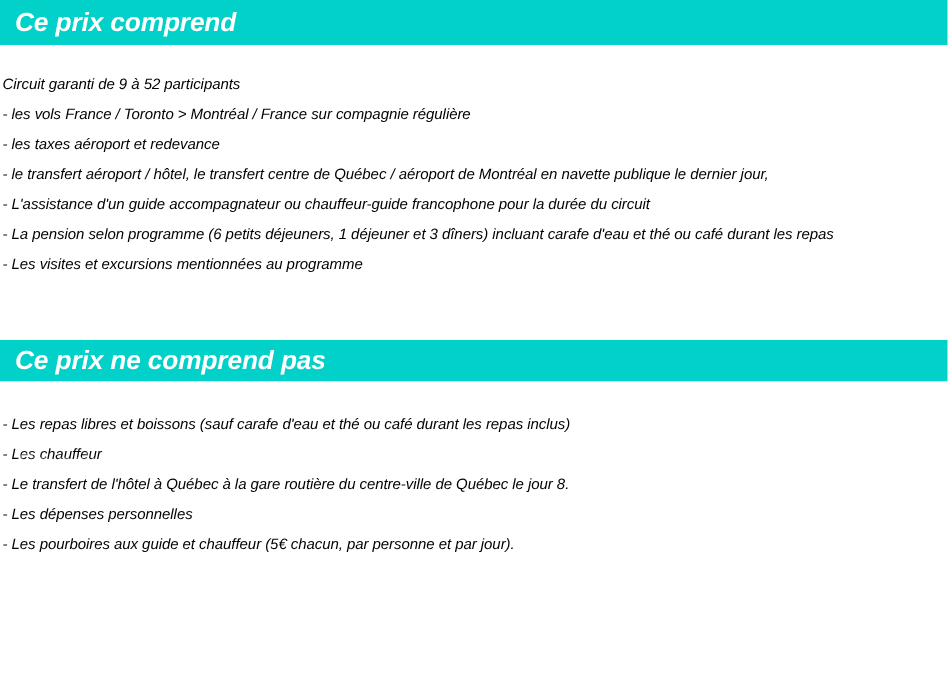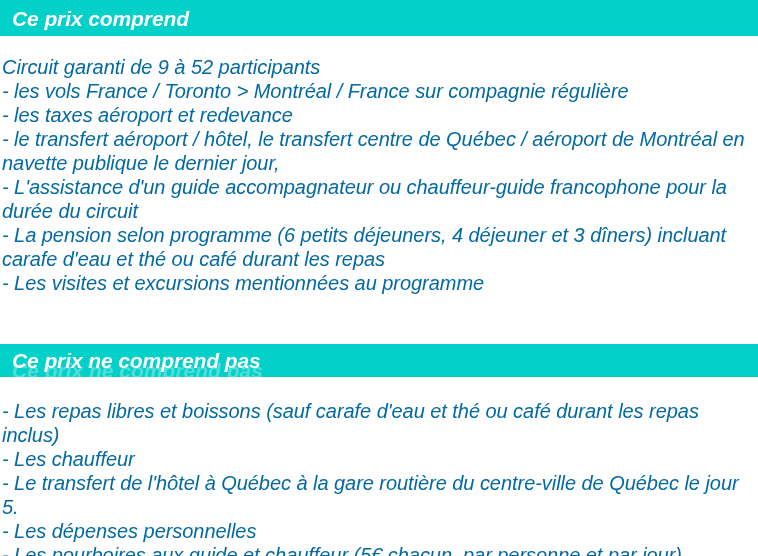--- a/index.html
+++ b/index.html
@@ -52,23 +52,23 @@
     height: 33px;
   }
 
   
   .body-block {
     padding: 0 6px 0 2px;
     box-sizing: border-box;
   }
 
   .line {
-    color: #0369a1;
+    color: #000000;
     font-style: italic;
-    font-size: 20px;
+    font-size: 12px;
     line-height: 24px;
     letter-spacing: -0.05px;
     white-space: normal;
     word-break: normal;
   }
 
   
   .gap-after-header-one { height: 19px; }
   .gap-before-header-two { height: 49px; }
   .gap-after-header-two { height: 22px; }
@@ -96,35 +96,35 @@
   </div>
 
   <div class="gap-after-header-one"></div>
 
   <div class="body-block">
     <div class="line">Circuit garanti de 9 à 52 participants</div>
     <div class="line">- les vols France / Toronto &gt; Montréal / France sur compagnie régulière</div>
     <div class="line">- les taxes aéroport et redevance</div>
     <div class="line">- le transfert aéroport / hôtel, le transfert centre de Québec / aéroport de Montréal en navette publique le dernier jour,</div>
     <div class="line">- L'assistance d'un guide accompagnateur ou chauffeur-guide francophone pour la durée du circuit</div>
-    <div class="line">- La pension selon programme (6 petits déjeuners, 4 déjeuner et 3 dîners) incluant carafe d'eau et thé ou café durant les repas</div>
+    <div class="line">- La pension selon programme (6 petits déjeuners, 1 déjeuner et 3 dîners) incluant carafe d'eau et thé ou café durant les repas</div>
     <div class="line">- Les  visites et excursions mentionnées au programme</div>
   </div>
 
   <div class="gap-before-header-two"></div>
 
   <div class="section-header" id="header-two">
     <span class="section-title">Ce prix ne comprend pas</span>
   </div>
 
   <div class="ghost-overlap">Ce prix ne comprend pas</div>
 
   <div class="gap-after-header-two"></div>
 
   <div class="body-block">
     <div class="line">- Les repas libres et boissons (sauf carafe d'eau et thé ou café durant les repas inclus)</div>
     <div class="line">- Les chauffeur</div>
-    <div class="line">- Le transfert de l'hôtel à Québec à la gare routière du centre-ville de Québec le jour 5.</div>
+    <div class="line">- Le transfert de l'hôtel à Québec à la gare routière du centre-ville de Québec le jour 8.</div>
     <div class="line">- Les dépenses personnelles</div>
     <div class="line">- Les pourboires aux guide et chauffeur (5€ chacun, par personne et par jour).</div>
   </div>
 
 </div>
 
 </body></html>

